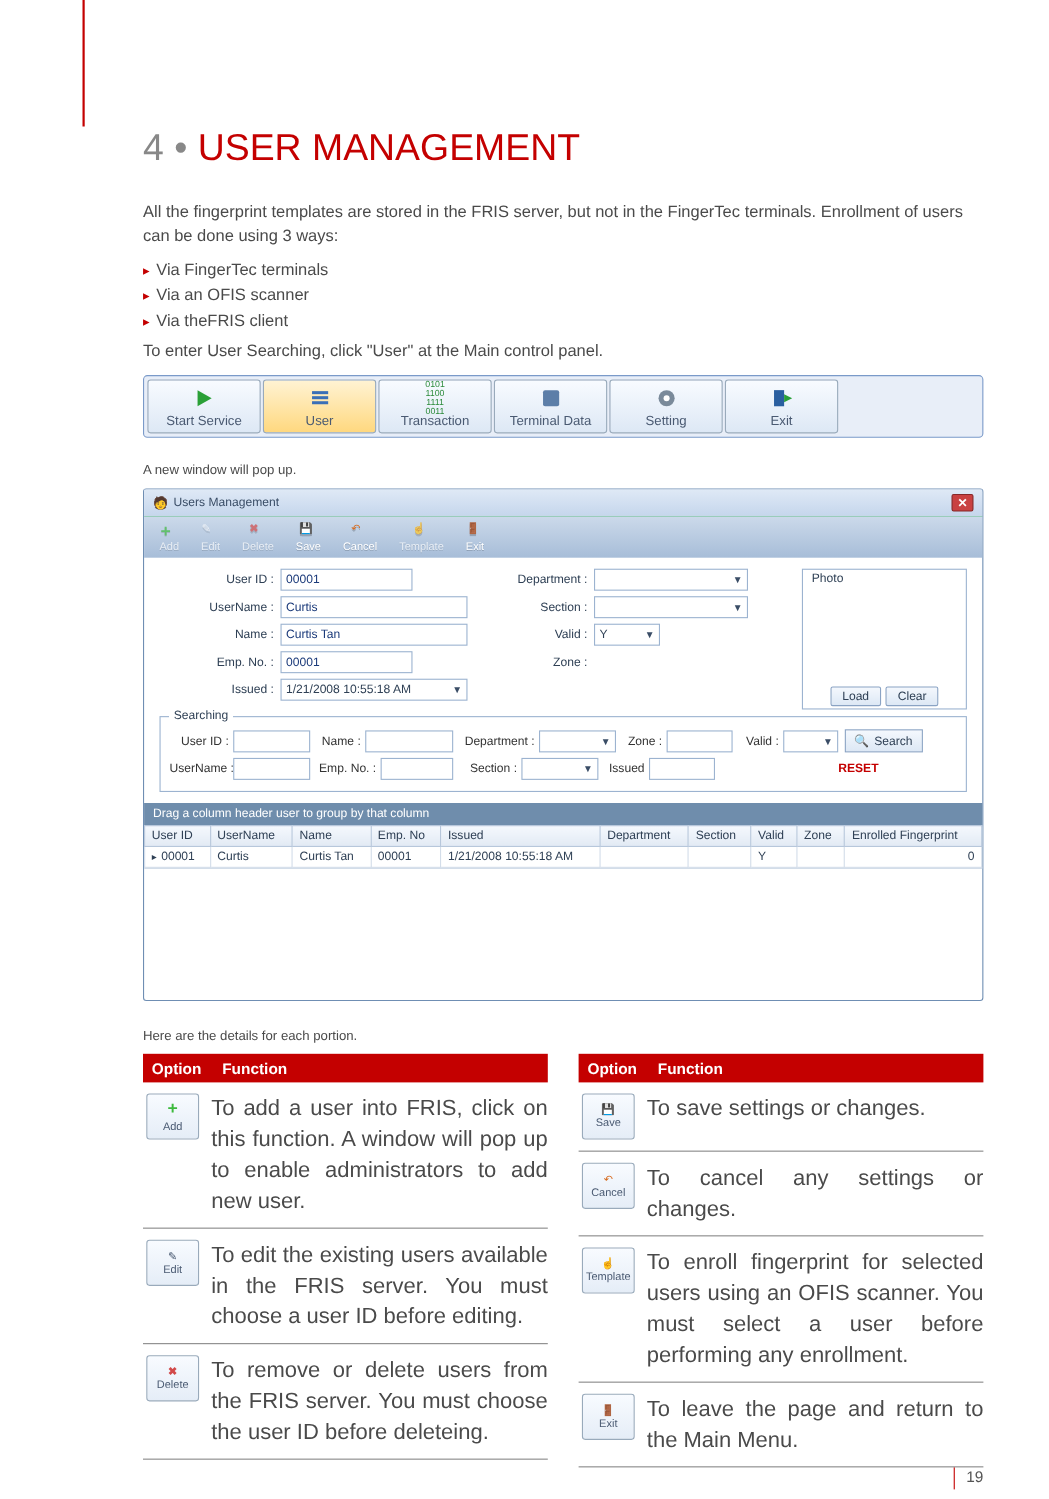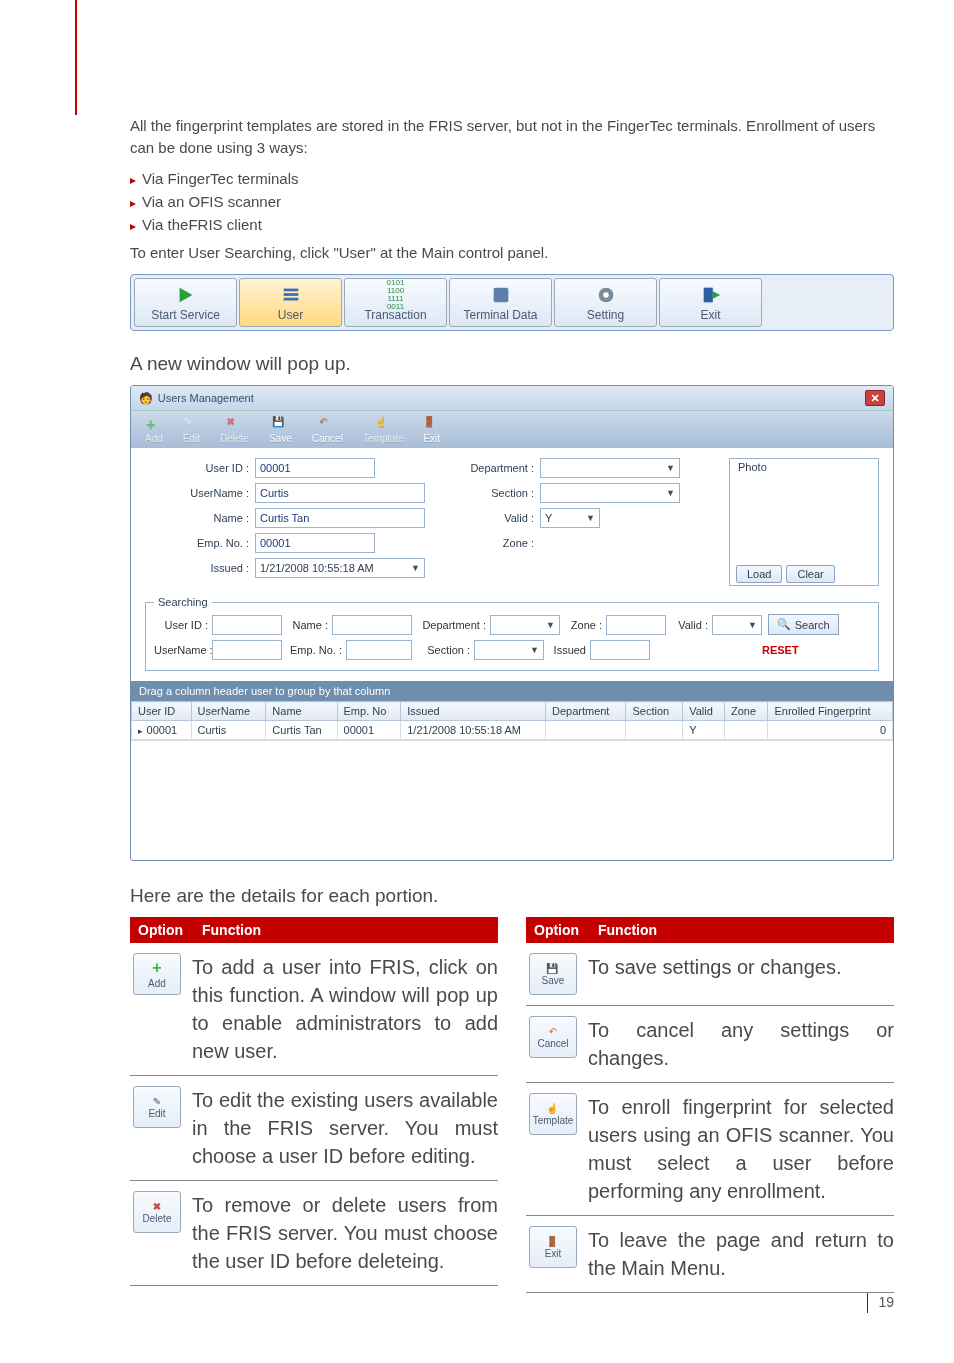--- a/index.html
+++ b/index.html
@@ -6,21 +6,21 @@
   body{font-family:"Segoe UI",Arial,sans-serif;font-size:14px;color:#333;background:#fff;width:954px;position:relative;}
   .page{padding:115px 60px 40px 130px;}
   .left-bar{position:absolute;left:75px;top:0;bottom:0;width:2px;background:#C40000;height:115px;}
   h1{font-family:"Segoe UI Light","Segoe UI",Arial,sans-serif;font-weight:300;color:#888;font-size:34px;margin-bottom:28px;}
   h1 .accent{color:#C40000;}
   .para{font-size:15px;line-height:1.45;color:#4a4a4a;margin-bottom:6px;}
   .bullets{list-style:none;margin:8px 0 6px 0;}
   .bullets li{color:#C40000;font-size:15px;line-height:1.55;}
   .bullets li::before{content:"\25B8";color:#C40000;margin-right:6px;font-size:12px;}
   .bullets li span{color:#4a4a4a;}
-  .section-label{font-size:19px;color:#4a4a4a;margin:10px 0;}
+  .section-label{font-size:12px;color:#4a4a4a;margin:10px 0;}
 
   
   .toolbar-outer{border:1px solid #7a9ac9;border-radius:4px;padding:2px;margin:10px 0 22px;display:flex;background:#e8eef8;}
   .tb-btn{flex:0 0 auto;border:1px solid #9ab;border-radius:3px;margin:1px;padding:5px 0 4px;text-align:center;width:103px;background:linear-gradient(#f8fbff,#dde8f5);display:flex;flex-direction:column;align-items:center;gap:2px;font-size:12px;color:#4a5a72;}
   .tb-btn.selected{background:linear-gradient(#fff3d3,#ffd87f);}
   .tb-btn.spacer{flex:1;border:none;background:transparent;}
   .tb-icon{width:22px;height:22px;display:flex;align-items:center;justify-content:center;text-align:center;}
 
   
   .win{border:1px solid #6f8eb3;border-radius:3px;margin:8px 0 24px;font-size:11px;background:#fff;}
@@ -38,24 +38,24 @@
   .form-row{display:flex;align-items:center;margin-bottom:5px;}
   .form-row .lbl{width:110px;text-align:right;padding-right:6px;color:#2f4055;}
   .form-row input.txt{border:1px solid #9cb3d0;padding:2px 4px;font-size:11px;color:#1b3a7a;width:170px;height:20px;}
   .form-row .lbl2{width:85px;text-align:right;padding-right:6px;color:#2f4055;}
   .combo{border:1px solid #9cb3d0;height:20px;width:140px;display:flex;align-items:center;justify-content:flex-end;padding:0 4px;font-size:11px;color:#2f4055;}
   .combo .arrow{margin-left:auto;font-size:9px;color:#3a4d66;}
   .photo-box{border:1px solid #9cb3d0;width:150px;margin-left:auto;padding:2px 6px;}
   .photo-box fieldset{border:none;}
   .photo-box legend{font-size:11px;color:#2f4055;padding:0 2px;}
   .photo-body{height:88px;}
-  .photo-btns{display:flex;gap:4px;margin-top:4px;justify-content:flex-start;}
+  .photo-btns{display:flex;gap:4px;margin-top:4px;justify-content:center;}
   .btn-sm{border:1px solid #8aa3c4;background:linear-gradient(#f4f8fd,#dde8f5);font-size:11px;padding:2px 10px;border-radius:2px;color:#2f4055;}
 
-  fieldset.group{border:1px solid #9cb3d0;margin-top:10px;padding:6px 8px 10px;}
+  fieldset.group{border:1px solid #9cb3d0;padding:6px 8px 10px;}
   fieldset.group legend{font-size:11px;color:#2f4055;padding:0 4px;}
   .search-row{display:flex;align-items:center;gap:6px;flex-wrap:nowrap;}
   .search-row .fld{display:flex;align-items:center;}
   .search-row .fld label{text-align:right;padding-right:4px;white-space:nowrap;}
   .search-row input.txt{border:1px solid #9cb3d0;height:20px;padding:2px 4px;font-size:11px;}
   .search-row .combo{width:100px;}
   .btn-search{border:1px solid #8aa3c4;background:linear-gradient(#f4f8fd,#dde8f5);padding:3px 8px;display:flex;align-items:center;gap:4px;font-size:11px;color:#2f4055;}
   .reset-link{color:#c40000;font-weight:bold;font-size:11px;margin-left:8px;}
 
   .group-bar{background:#6f8dac;color:#fff;font-size:11px;padding:4px 8px;}
@@ -78,20 +78,24 @@
 
   .page-num{position:absolute;bottom:20px;right:60px;font-size:14px;color:#555;}
   .page-num::before{content:"";display:inline-block;width:1px;height:20px;background:#C40000;vertical-align:middle;margin-right:10px;}
 </style>
 </head>
 <body>
 
 <div class="left-bar"></div>
 <div class="page">
 
+  <h1>
+    <span>4 •</span>
+    <span class="accent">USER MANAGEMENT</span>
+  </h1>
 
   <p class="para">All the fingerprint templates are stored in the FRIS server, but not in the FingerTec terminals. Enrollment of users can be done using 3 ways:</p>
 
   <ul class="bullets">
     <li><span>Via FingerTec terminals</span></li>
     <li><span>Via an OFIS scanner</span></li>
     <li><span>Via theFRIS client</span></li>
   </ul>
 
   <p class="para">To enter User Searching, click "User" at the Main control panel.</p>

